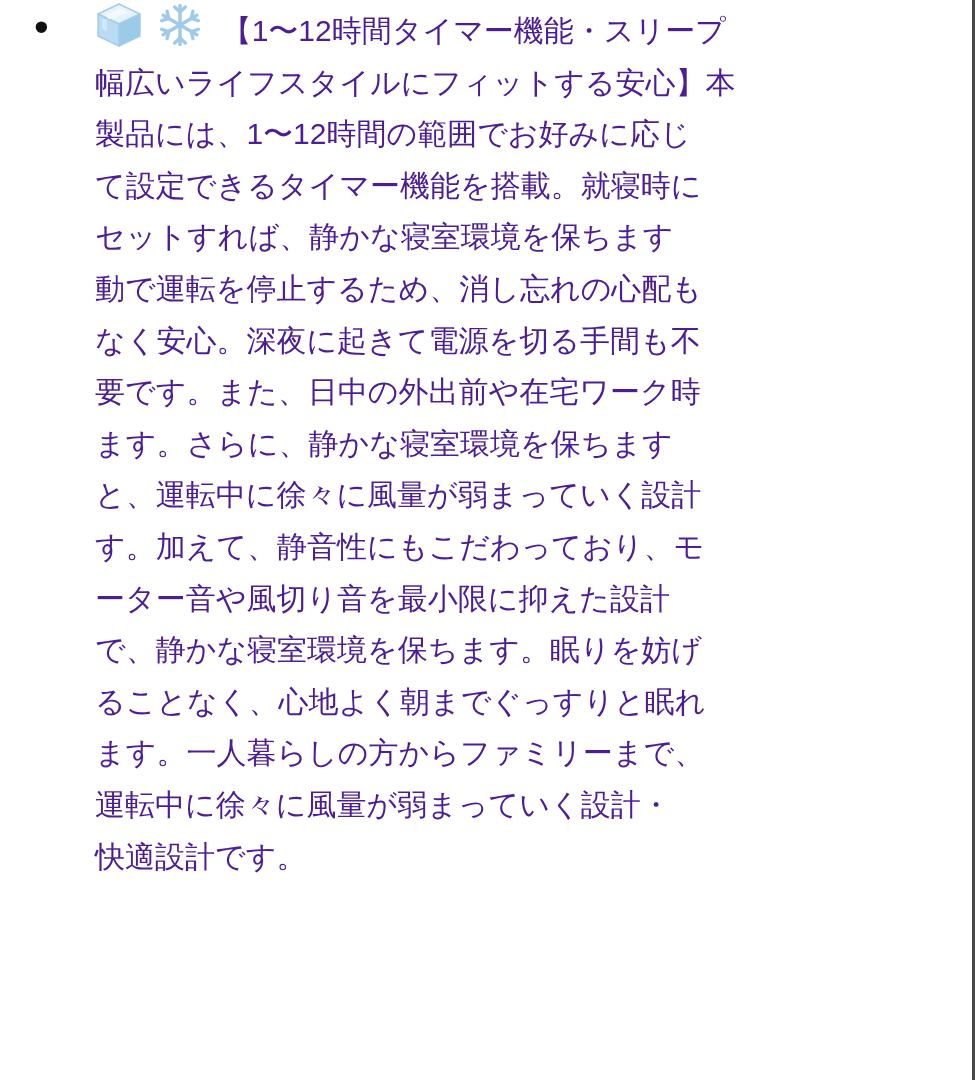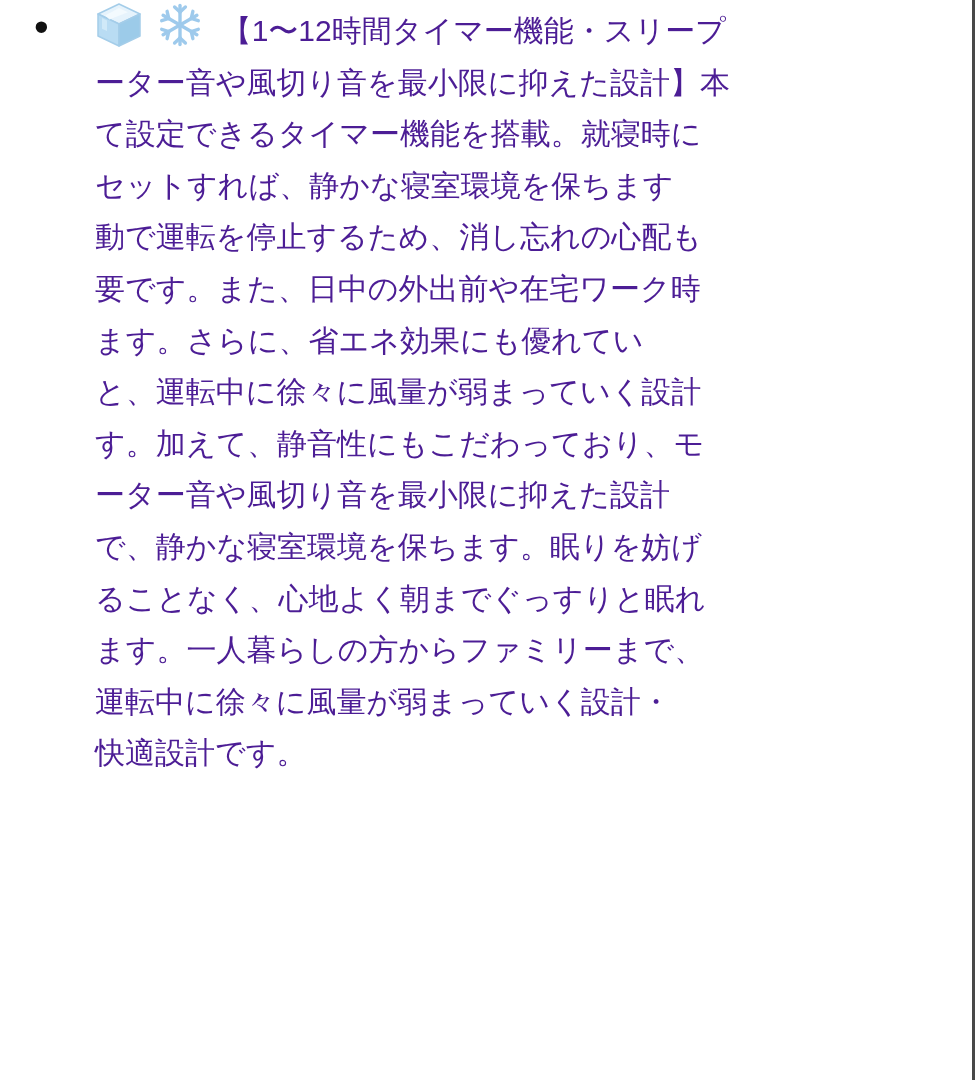--- a/index.html
+++ b/index.html
@@ -111,26 +111,28 @@
                 <line x1="24" y1="24" x2="24" y2="4.5"></line>
                 <line x1="24" y1="11" x2="18.6" y2="6"></line>
                 <line x1="24" y1="11" x2="29.4" y2="6"></line>
               </g>
           </g>
         </svg>
       </span>
       <span>【1〜12時間タイマー機能・スリープ</span>
     </div>
 
-    <div class="line">ーター音や風切り音を最小限に抑えた設計】本</div>
+    <div class="line">幅広いライフスタイルにフィットする安心】本</div>
+    <div class="line">製品には、1〜12時間の範囲でお好みに応じ</div>
     <div class="line">て設定できるタイマー機能を搭載。就寝時に</div>
     <div class="line">セットすれば、静かな寝室環境を保ちます</div>
     <div class="line">動で運転を停止するため、消し忘れの心配も</div>
+    <div class="line">なく安心。深夜に起きて電源を切る手間も不</div>
     <div class="line">要です。また、日中の外出前や在宅ワーク時</div>
-    <div class="line">ます。さらに、省エネ効果にも優れてい</div>
+    <div class="line">ます。さらに、静かな寝室環境を保ちます</div>
     <div class="line">と、運転中に徐々に風量が弱まっていく設計</div>
     <div class="line">す。加えて、静音性にもこだわっており、モ</div>
     <div class="line">ーター音や風切り音を最小限に抑えた設計</div>
     <div class="line">で、静かな寝室環境を保ちます。眠りを妨げ</div>
     <div class="line">ることなく、心地よく朝までぐっすりと眠れ</div>
     <div class="line">ます。一人暮らしの方からファミリーまで、</div>
     <div class="line">運転中に徐々に風量が弱まっていく設計・</div>
     <div class="line">快適設計です。</div>
   </div>
 </div>

